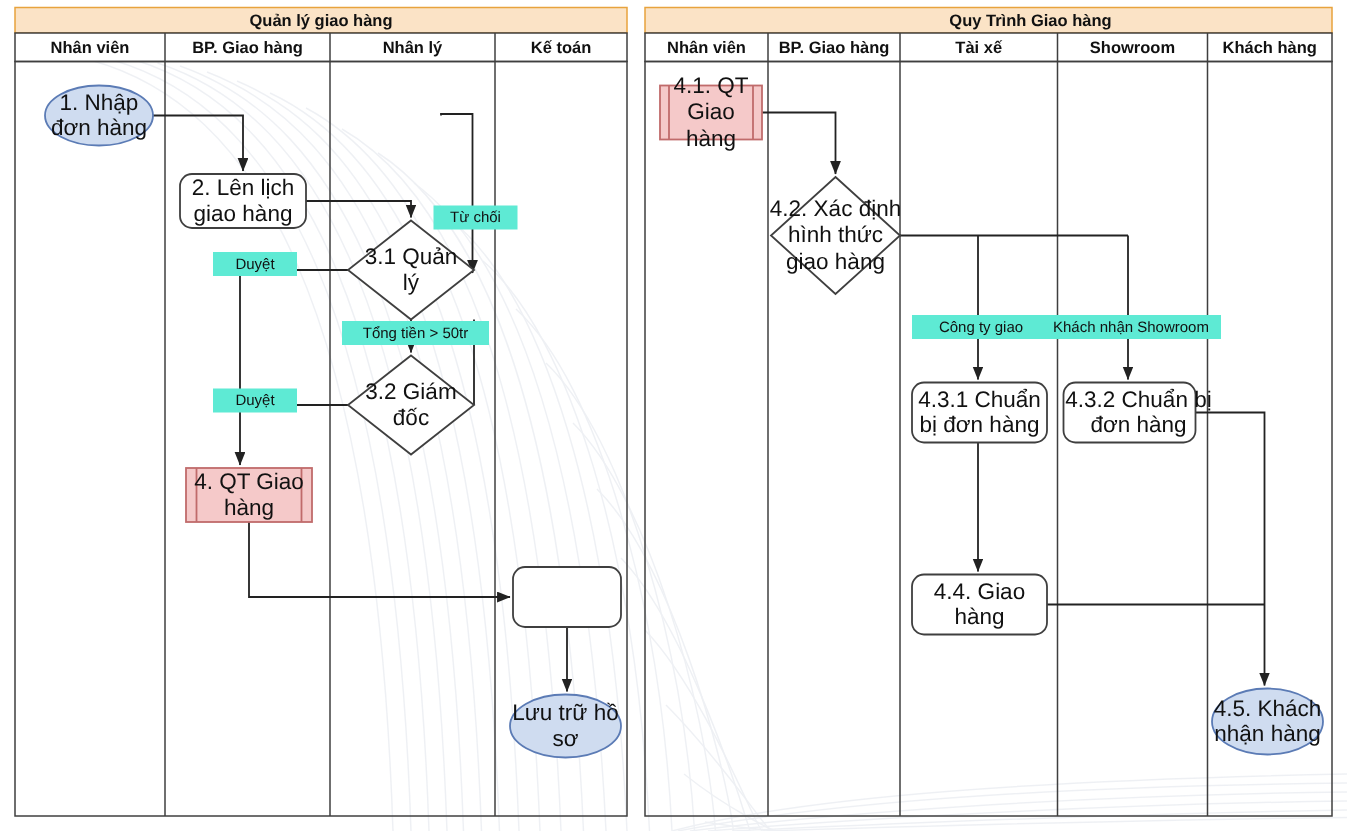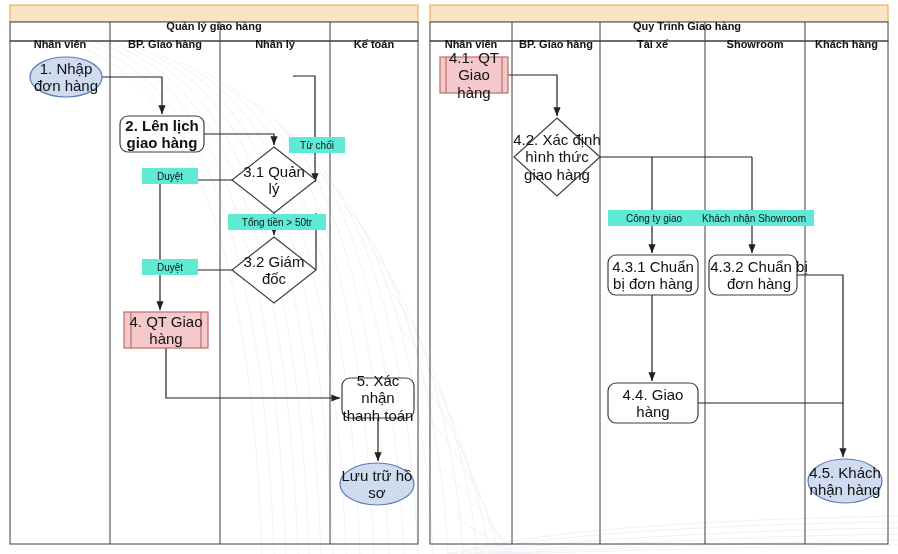--- a/index.html
+++ b/index.html
@@ -9,21 +9,21 @@
   #stage{position:absolute;left:0;top:0;width:898px;height:554px;}
   svg.layer{position:absolute;left:0;top:0;width:898px;height:554px;}
   #watermark{opacity:.5;}
   .node-text{
      position:absolute;display:flex;align-items:center;justify-content:center;
      text-align:center;line-height:1.15;color:#111111;
      font-size:15px;pointer-events:none;white-space:pre-line;
   }
   .hdr-text{
      position:absolute;display:flex;align-items:center;justify-content:center;
-     text-align:center;color:#111111;font-weight:bold;font-size:11px;margin-top:12px;
+     text-align:center;color:#111111;font-weight:bold;font-size:11px;
   }
   .edge-label{
      position:absolute;display:flex;align-items:center;justify-content:center;
      text-align:center;color:#111111;font-size:10px;white-space:nowrap;
      background:#5eead4;padding:0 2px;
   }
 </style>
 </head>
 <body>
 
@@ -162,25 +162,24 @@
   <div class="hdr-text" style="left:220px;top:22px;width:110px;height:19px;">Nhân lý</div>
   <div class="hdr-text" style="left:330px;top:22px;width:88px;height:19px;">Kế toán</div>
 
   <div class="hdr-text" style="left:430px;top:22px;width:82px;height:19px;">Nhân viên</div>
   <div class="hdr-text" style="left:512px;top:22px;width:88px;height:19px;">BP. Giao hàng</div>
   <div class="hdr-text" style="left:600px;top:22px;width:105px;height:19px;">Tài xế</div>
   <div class="hdr-text" style="left:705px;top:22px;width:100px;height:19px;">Showroom</div>
   <div class="hdr-text" style="left:805px;top:22px;width:83px;height:19px;">Khách hàng</div>
 
   <div class="node-text" style="left:30px;top:57px;width:72px;height:40px;">1. Nhập đơn hàng</div>
-  <div class="node-text" style="left:120px;top:116px;width:84px;height:36px;font-weight:bold;">2. Lên lịch giao hàng</div>
+  <div class="node-text" style="left:120px;top:116px;width:84px;height:36px;">2. Lên lịch giao hàng</div>
   <div class="node-text" style="left:238px;top:150px;width:72px;height:60px;">3.1 Quản lý</div>
   <div class="node-text" style="left:238px;top:240px;width:72px;height:60px;">3.2 Giám đốc</div>
   <div class="node-text" style="left:128px;top:312px;width:76px;height:36px;">4. QT Giao hàng</div>
-  <div class="node-text" style="left:342px;top:378px;width:72px;height:40px;">5. Xác nhận thanh toán</div>
   <div class="node-text" style="left:340px;top:463px;width:74px;height:42px;">Lưu trữ hồ sơ</div>
 
   <div class="node-text" style="left:442px;top:57px;width:64px;height:36px;">4.1. QT Giao hàng</div>
   <div class="node-text" style="left:512px;top:123px;width:90px;height:68px;">4.2. Xác định hình thức giao hàng</div>
   <div class="node-text" style="left:608px;top:255px;width:90px;height:40px;">4.3.1 Chuẩn bị đơn hàng</div>
   <div class="node-text" style="left:709px;top:255px;width:100px;height:40px;">4.3.2 Chuẩn bị đơn hàng</div>
   <div class="node-text" style="left:608px;top:383px;width:90px;height:40px;">4.4. Giao hàng</div>
   <div class="node-text" style="left:808px;top:459px;width:74px;height:44px;">4.5. Khách nhận hàng</div>
 
   <div class="edge-label" style="left:142px;top:168px;width:52px;height:16px;">Duyệt</div>

